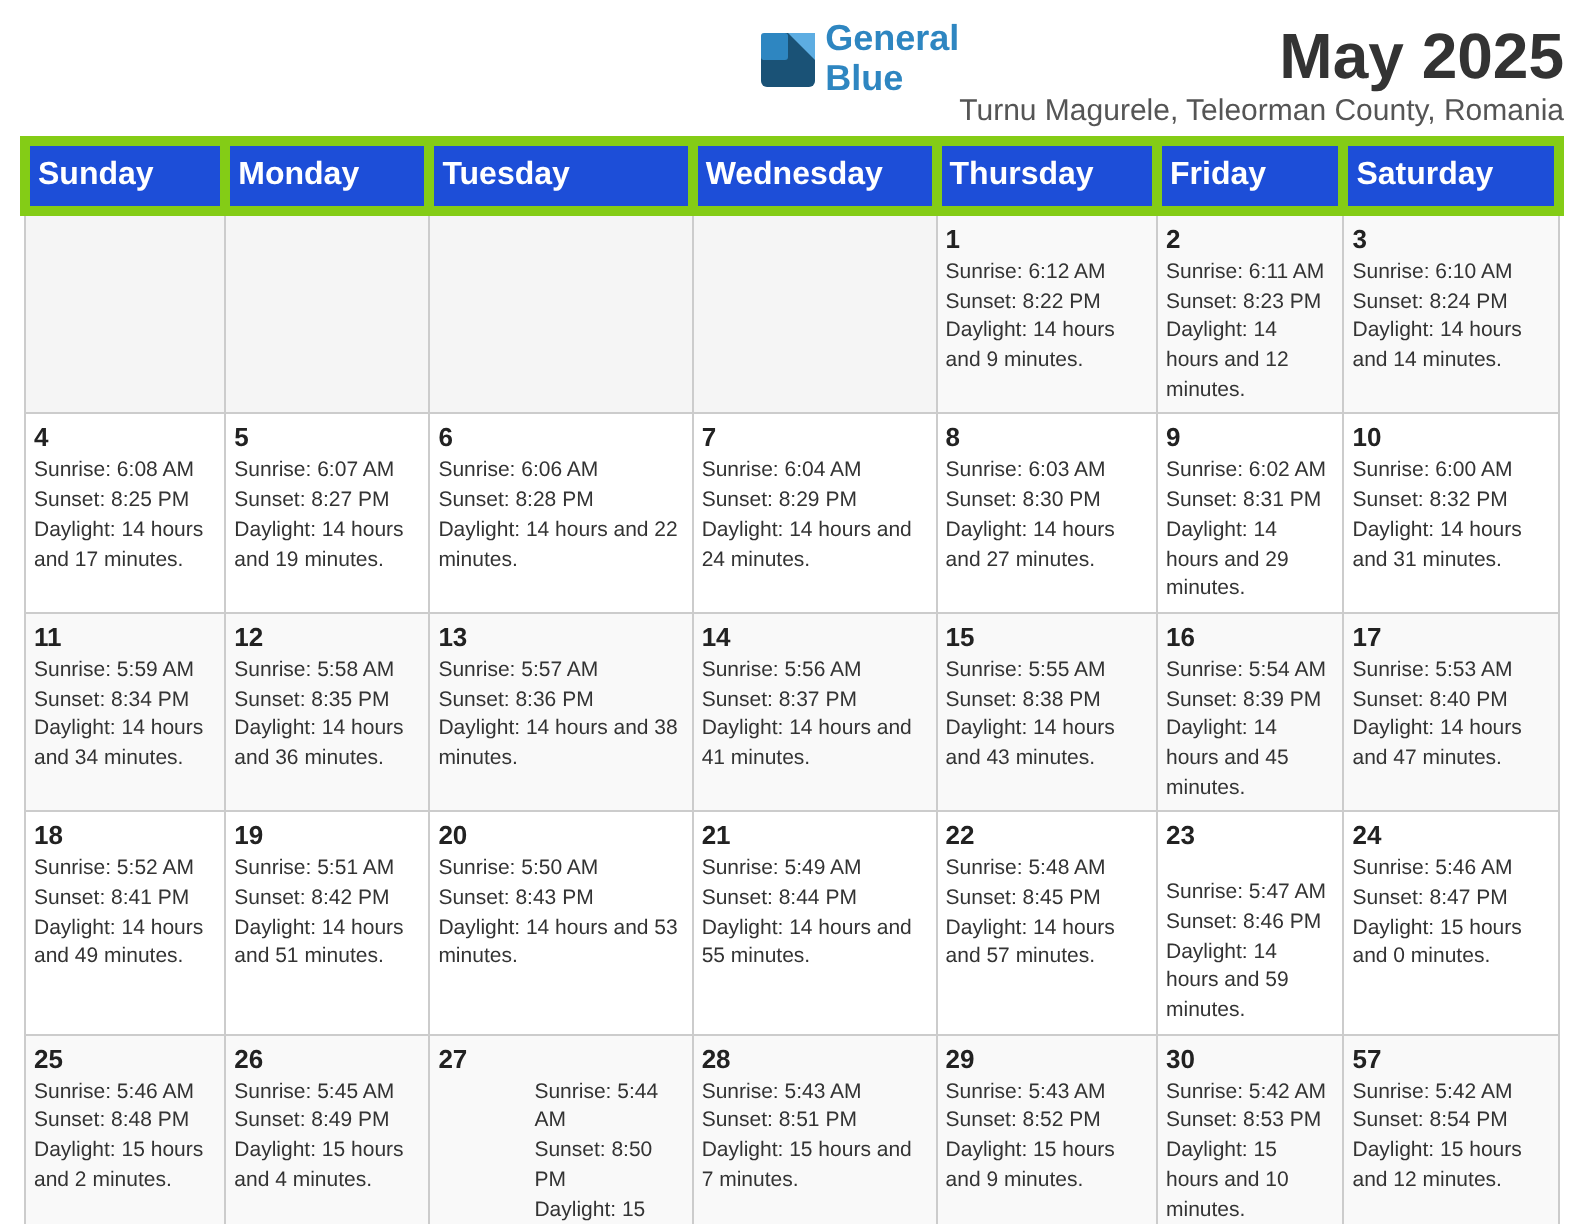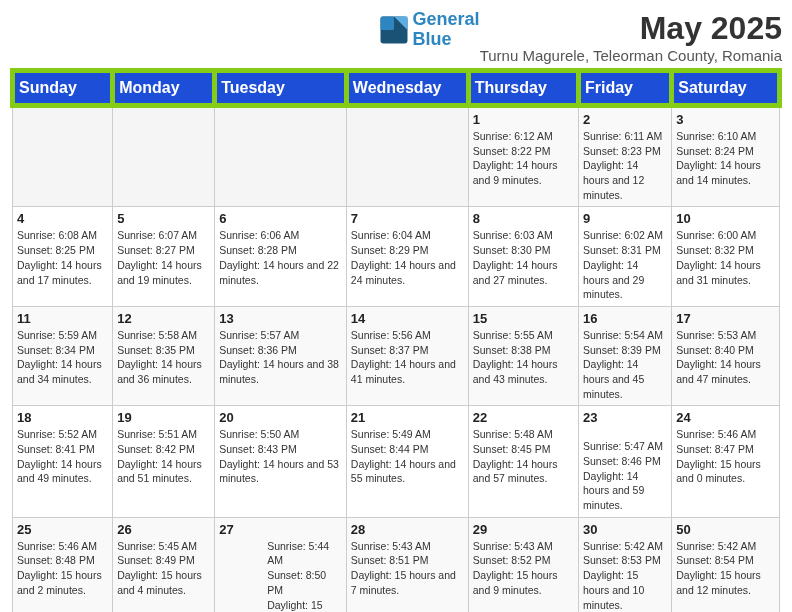--- a/index.html
+++ b/index.html
@@ -322,21 +322,21 @@
 Sunset: 8:52 PM
 Daylight: 15 hours and 9 minutes.</div>
         </td>
         <td>
           <div class="day-number">30</div>
           <div class="day-info" style="white-space: pre-line;">Sunrise: 5:42 AM
 Sunset: 8:53 PM
 Daylight: 15 hours and 10 minutes.</div>
         </td>
         <td>
-          <div class="day-number">50</div>
+          <div class="day-number">57</div>
           <div class="day-info" style="white-space: pre-line;">Sunrise: 5:42 AM
 Sunset: 8:54 PM
 Daylight: 15 hours and 12 minutes.</div>
         </td>
       </tr>
     </tbody>
 </table>
 
 <div class="footer">
   <span class="footer-dot"></span>

